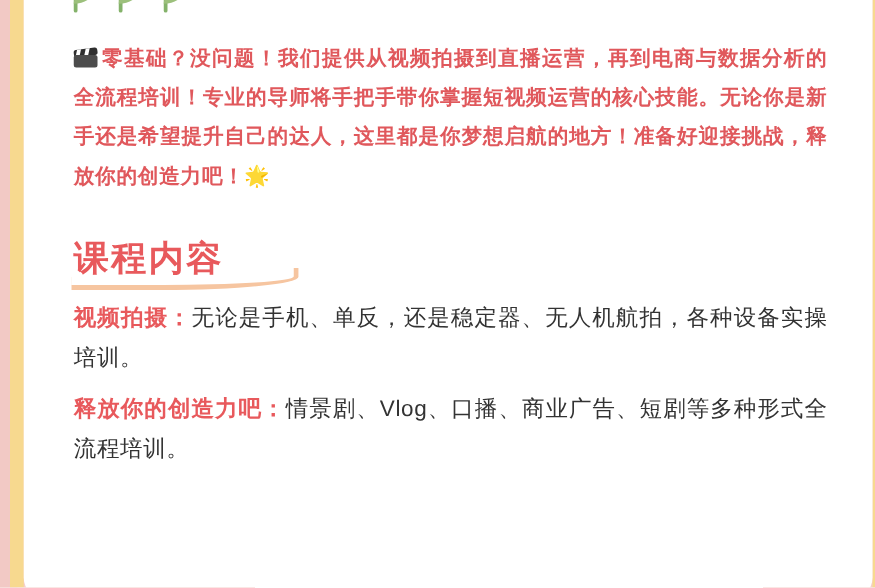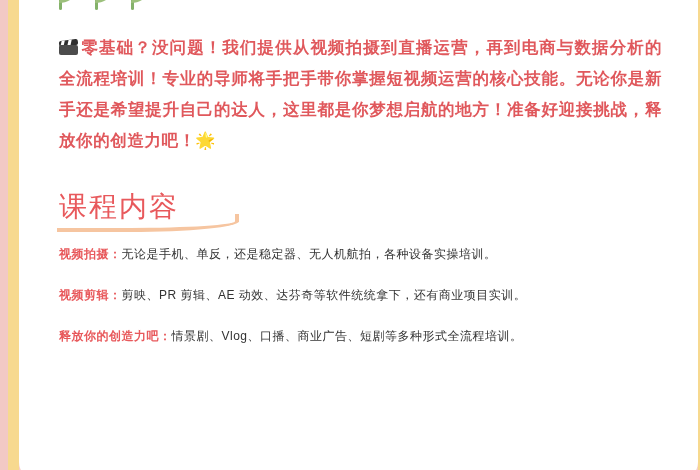--- a/index.html
+++ b/index.html
@@ -159,21 +159,21 @@
   
   .section-title-wrap {
     position: absolute;
     left: 40px;
     top: 206px;
   }
   .section-title {
     position: relative;
     display: inline-block;
     font-size: 28px;
-    font-weight: normal;
+    font-weight: bold;
     color: #e8595c;
     letter-spacing: 2px;
     z-index: 2;
   }
   .title-underline {
     position: absolute;
     left: -2px;
     top: 26px;
     width: 178px;
     height: 14px;
@@ -182,21 +182,21 @@
     border-radius: 0 0 60% 0;
     z-index: 1;
   }
 
   
   .content-list {
     position: absolute;
     left: 40px;
     right: 36px;
     top: 256px;
-    font-size: 12px;
+    font-size: 18px;
     line-height: 32px;
     color: #3b3b3b;
     letter-spacing: 0.5px;
   }
   .item {
     margin-bottom: 9px;
     text-align: justify;
   }
   .item .label {
     color: #e8595c;
@@ -251,23 +251,20 @@
         <div class="title-underline"></div>
         <div class="section-title">课程内容</div>
       </div>
 
       <div class="content-list">
 
         <div class="item">
           <span class="label">视频拍摄</span><span class="label">：</span><span class="text">无论是手机、单反，还是稳定器、无人机航拍，各种设备实操培训。</span>
         </div>
 
-        <div class="item">
-          <span class="label">视频剪辑</span><span class="label">：</span><span class="text">剪映、PR 剪辑、AE 动效、达芬奇等软件统统拿下，还有商业项目实训。</span>
-        </div>
 
         <div class="item">
           <span class="label">释放你的创造力吧</span><span class="label">：</span><span class="text">情景剧、Vlog、口播、商业广告、短剧等多种形式全流程培训。</span>
         </div>
 
       </div>
 
     </div>
   </div>
 </div>

